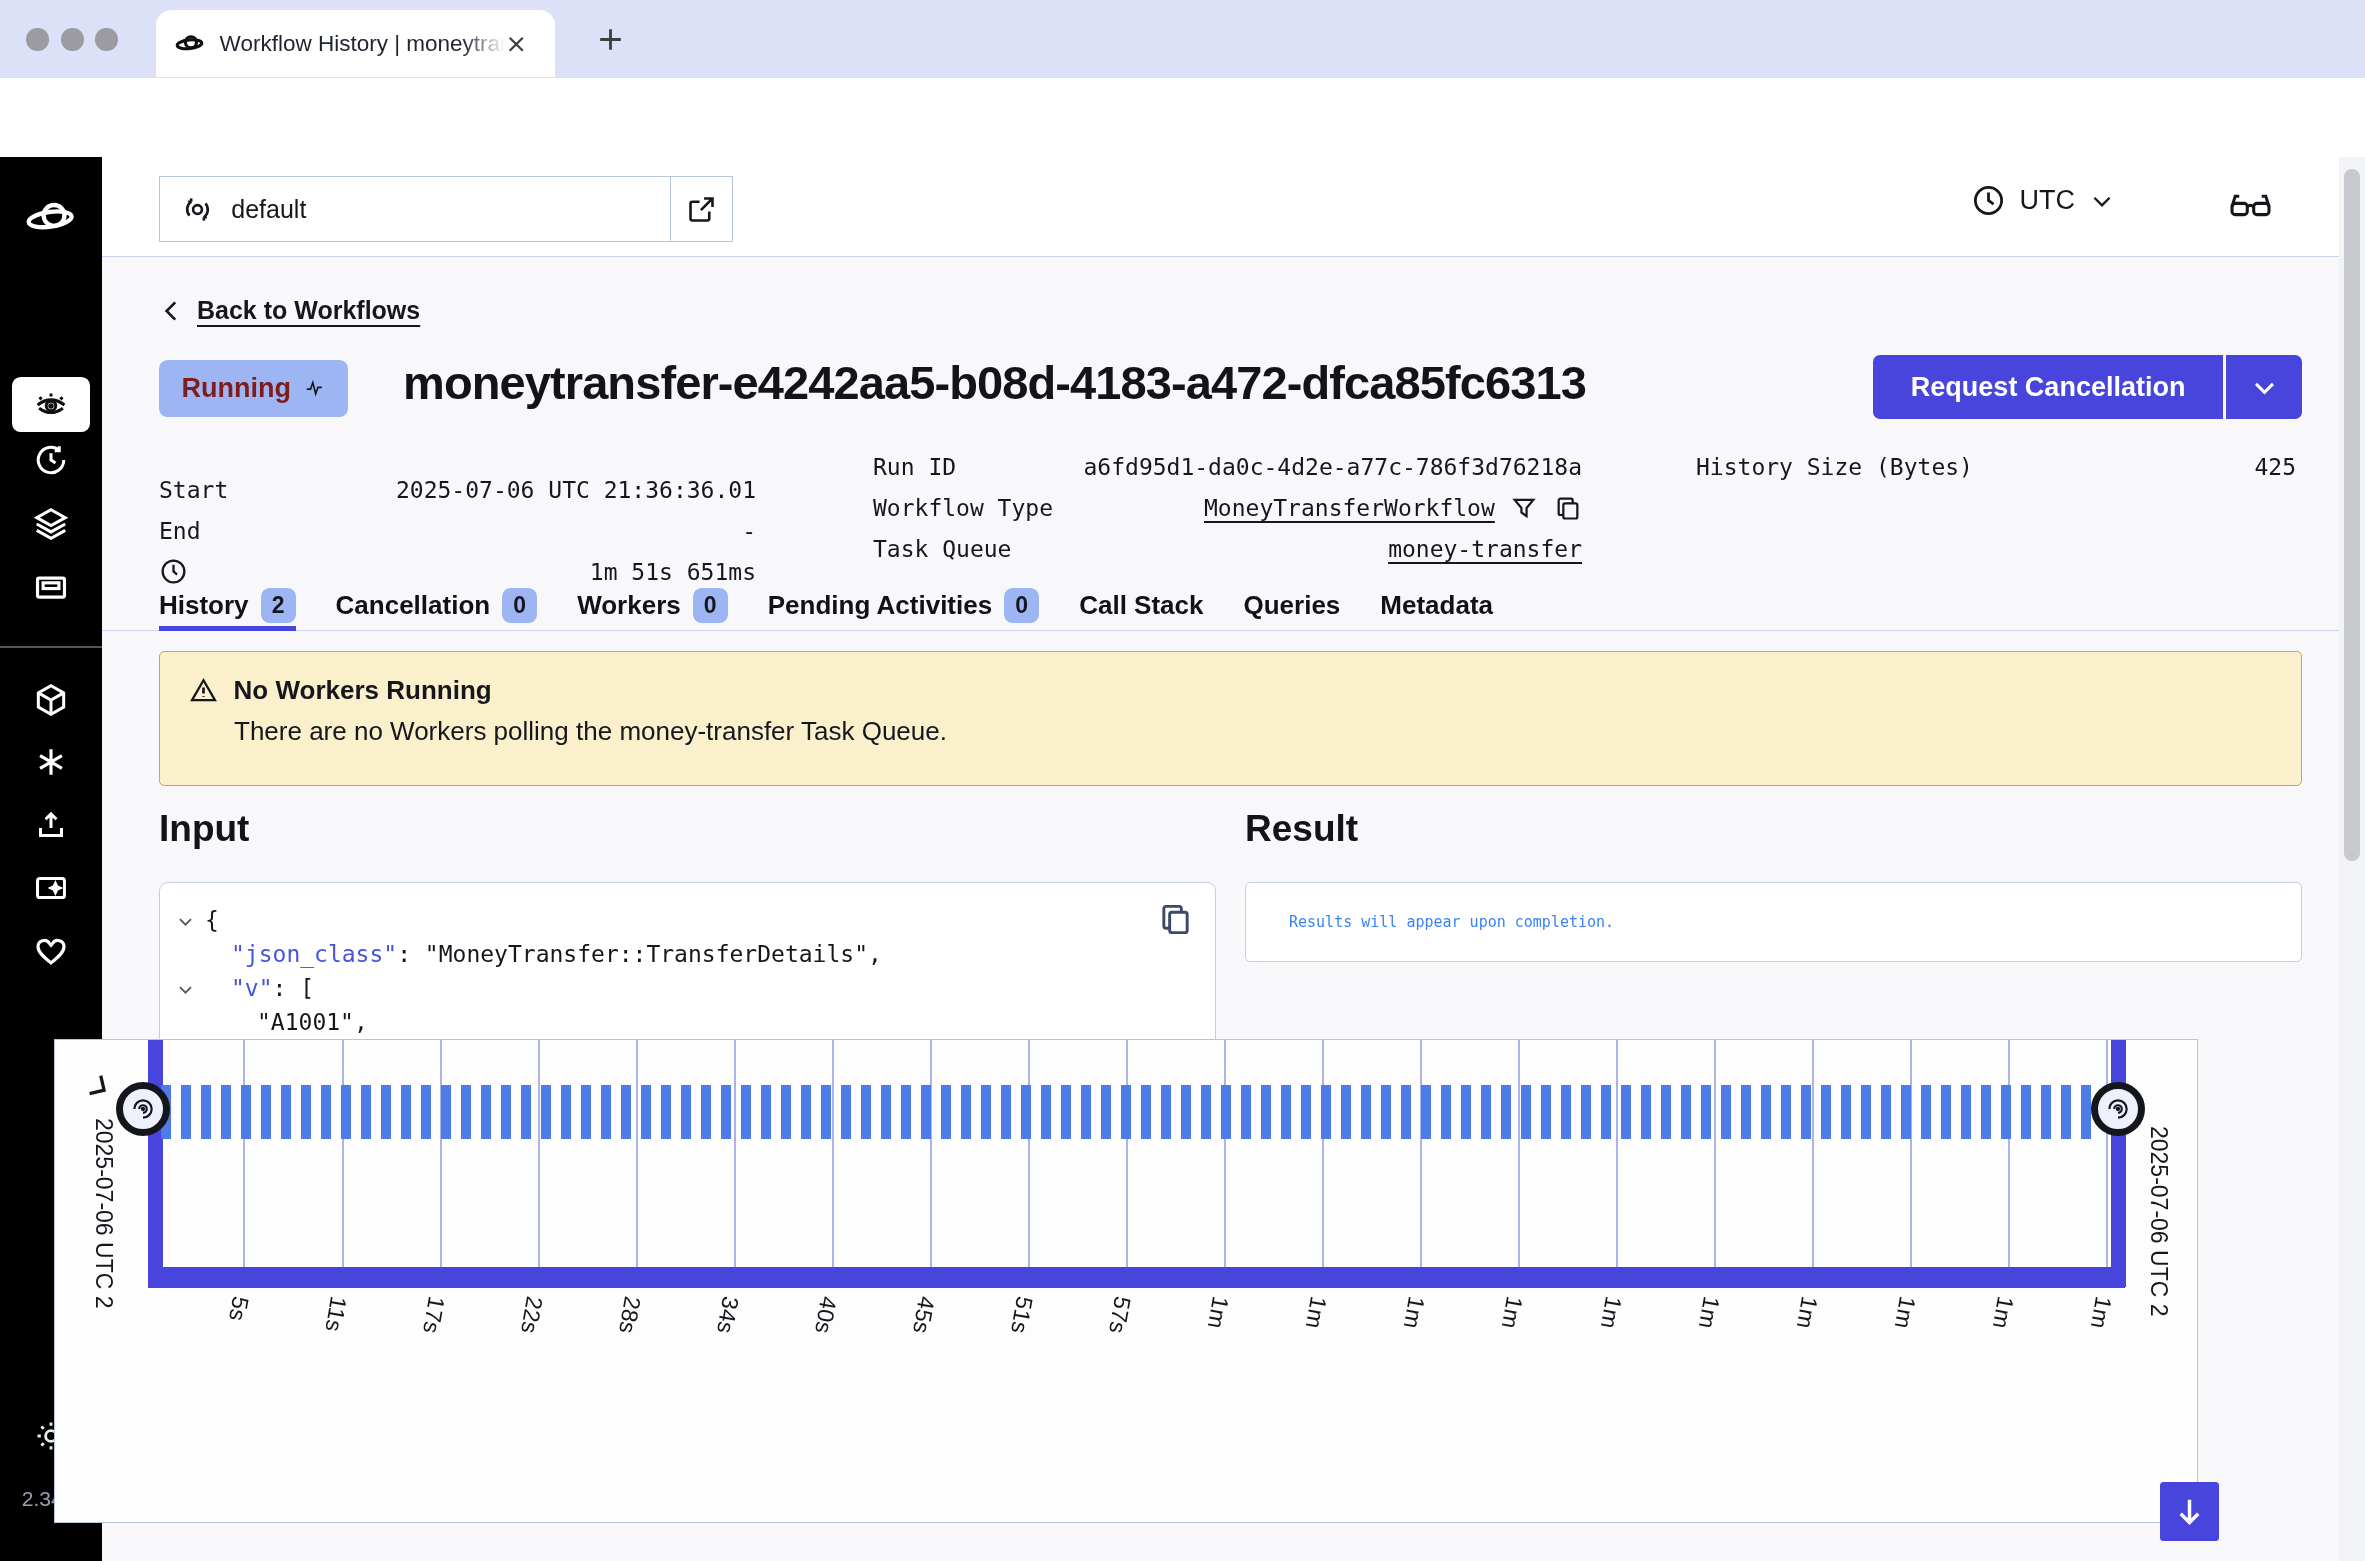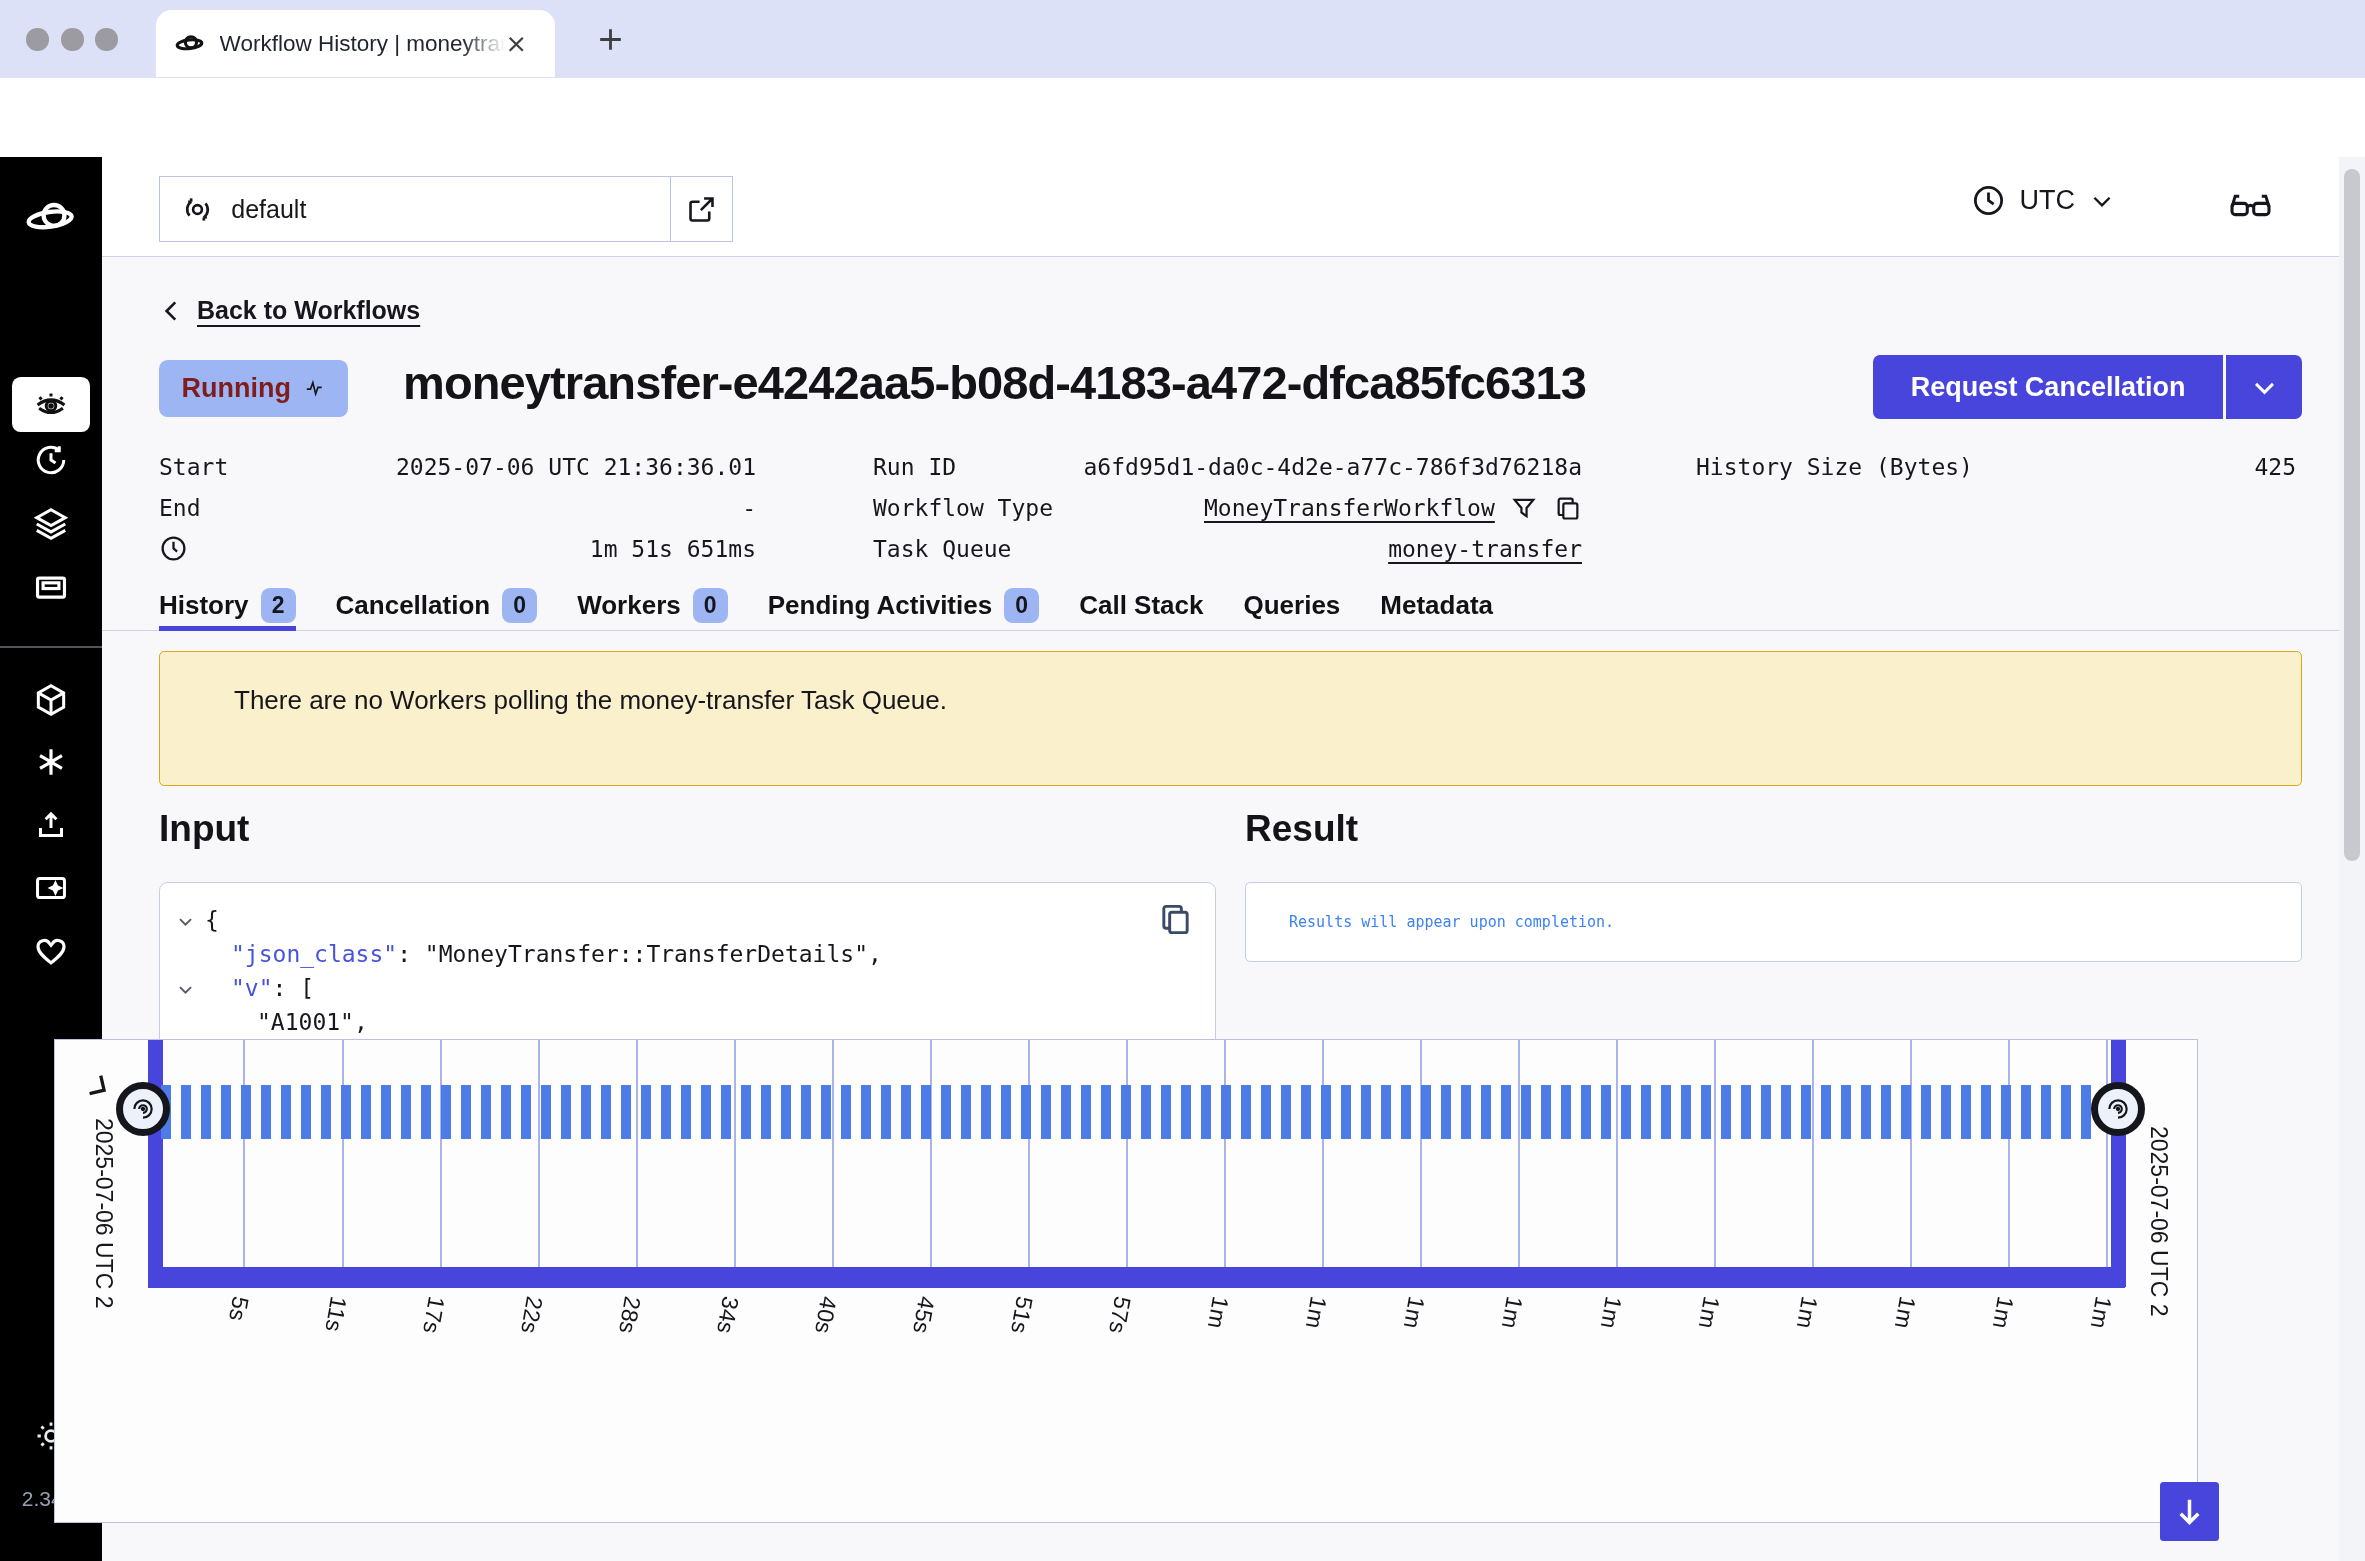--- a/index.html
+++ b/index.html
@@ -42,21 +42,21 @@
   #backlink span { font-size:25px; font-weight:700; color:#16161d; text-decoration:underline; text-underline-offset:6px; }
   #status-badge { position:absolute; left:57px; top:102px; height:57px; background:var(--badge); border-radius:8.6px; display:flex; align-items:center; gap:12px; padding:0 22.5px; }
   #status-badge span { font-size:27px; font-weight:600; color:#7f1d1d; }
   #wf-title { position:absolute; left:301px; top:97px; font-size:47px; font-weight:700; color:#131318; letter-spacing:-0.9px; white-space:nowrap; }
   #cancel-btn { position:absolute; right:64px; top:97px; height:64px; display:flex; }
   #cancel-main { background:var(--accent); color:#fff; font-size:27px; font-weight:600; display:flex; align-items:center; padding:0 38px; border-radius:7px 0 0 7px; }
   #cancel-caret { background:var(--accent); width:76px; margin-left:2.6px; border-radius:0 7px 7px 0; display:flex; align-items:center; justify-content:center; }
   .meta-col { position:absolute; top:188px; }
   .meta-row { display:flex; justify-content:space-between; align-items:center; height:41px; font-family:"DejaVu Sans Mono",monospace; font-size:23px; color:#16161d; }
   .meta-link { text-decoration:underline; text-underline-offset:5.2px; color:#16161d; cursor:pointer; }
-  #meta-c1 { left:57px; width:597px; }
+  #meta-c1 { left:57px; width:597px;margin-top:23px; }
   #meta-c2 { left:771px; width:709px; }
   #meta-c3 { left:1594px; width:600px; }
 
   
   #tabbar { position:absolute; left:0px; top:323px; width:2264px; height:50px; border-bottom:1.7px solid #ccd3ec; }
   #tabs { position:absolute; left:57px; top:0; height:48px; display:flex; gap:40px; }
   .wtab { display:flex; align-items:center; gap:12px; position:relative; cursor:pointer; height:100%; }
   .wtab .lbl { font-size:26px; font-weight:600; color:#111116; }
   .wtab .cnt { min-width:35px; height:35px; background:var(--badge); border-radius:8.6px; font-size:23px; font-weight:600; color:#16161d; display:flex; align-items:center; justify-content:center; padding:0 7px; }
   .wtab.active::after { content:""; position:absolute; left:0; right:0; bottom:-1.7px; height:4.3px; background:var(--accent); }
@@ -400,20 +400,27 @@
         <div class="wtab">
           <span class="lbl">Queries</span>
         </div>
         <div class="wtab">
           <span class="lbl">Metadata</span>
         </div>
       </div>
     </div>
 
   <div id="warning">
+    <div id="warn-title-row">
+      <svg width="29" height="29" viewBox="0 0 24 24" fill="none" stroke="#16161d" stroke-width="1.9">
+          <path d="M12 3.5 L21.5 20 H2.5 Z"></path>
+          <path d="M12 9.5 V14.5 M12 16.8 V17.4" stroke-width="2.2"></path>
+        </svg>
+      <span id="warn-title">No Workers Running</span>
+    </div>
     <div id="warn-msg">There are no Workers polling the money-transfer Task Queue.</div>
   </div>
 
   <div class="section-h" style="left:57px;top:550px">Input</div>
   <div id="input-card">
     <div id="code">
         <div class="code-line"><span class="gut"><svg width="19" height="19" viewBox="0 0 24 24" fill="none" stroke="#555a66" stroke-width="2.4">
               <path d="M5 9 L12 16 L19 9"></path>
             </svg></span><span class="txt" style="left: 45px;"><span class="">{</span></span></div>
         <div class="code-line"><span class="txt" style="left: 71px;"><span class="tok-key">"json_class"</span><span class="">: "MoneyTransfer::TransferDetails",</span></span></div>

